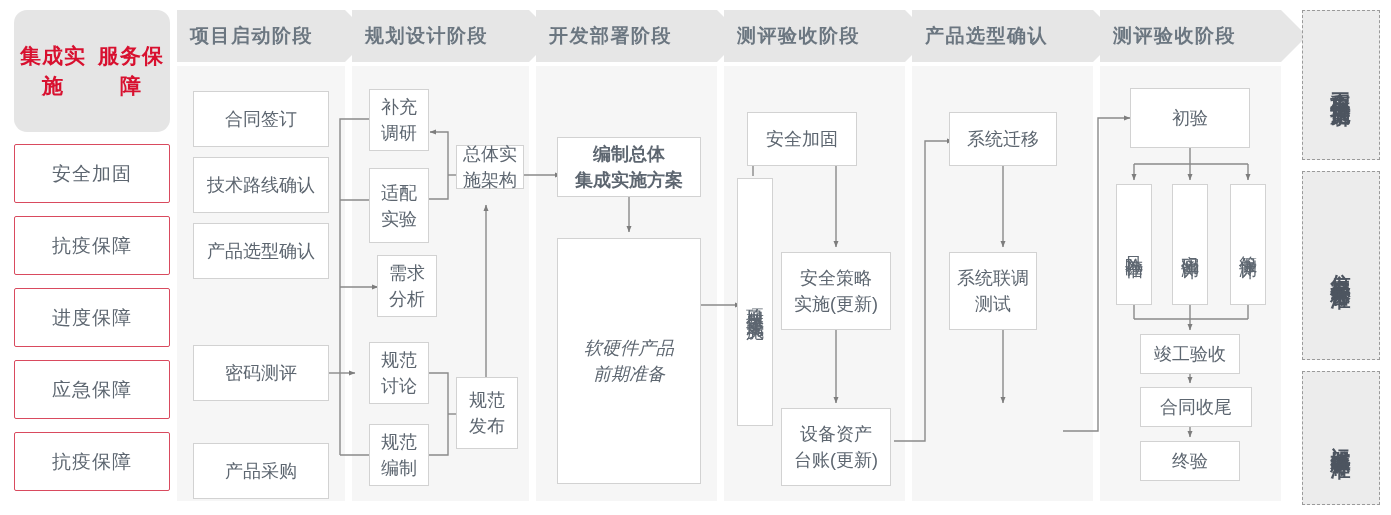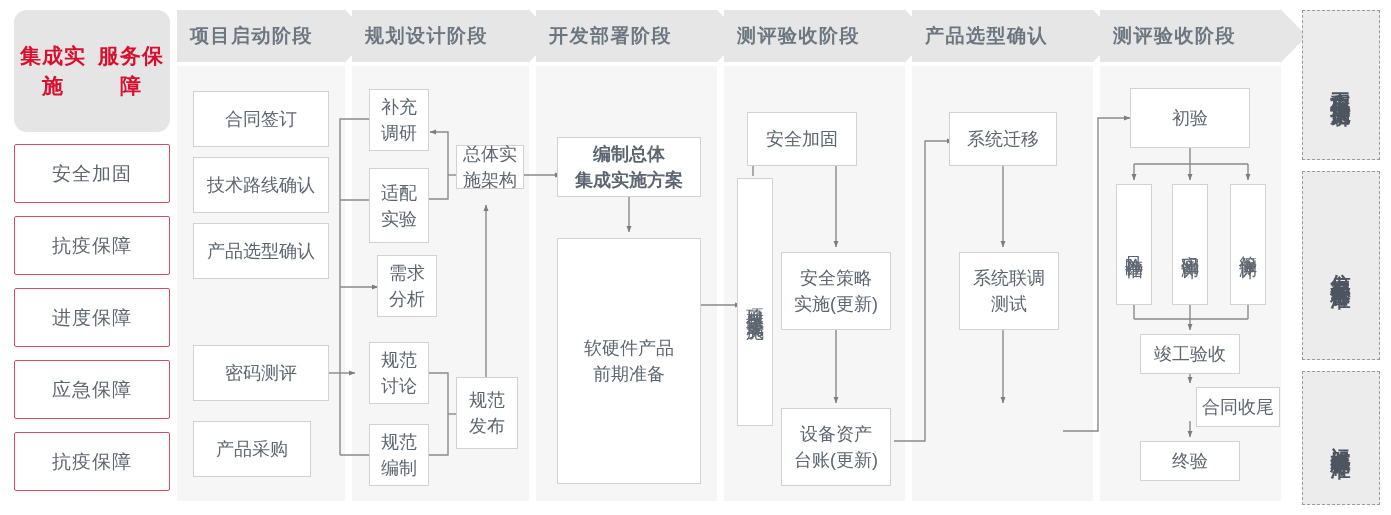--- a/index.html
+++ b/index.html
@@ -220,47 +220,47 @@
       <path d="M1190,368 L1190,383" marker-end="url(#ah)"></path>
 
       <path d="M1190,421 L1190,437" marker-end="url(#ah)"></path>
     </g>
   </svg>
 
   <div class="node" style="left:193px;top:91px;width:136px;height:56px;">合同签订</div>
   <div class="node" style="left:193px;top:157px;width:136px;height:56px;">技术路线确认</div>
   <div class="node" style="left:193px;top:223px;width:136px;height:56px;">产品选型确认</div>
   <div class="node" style="left:193px;top:345px;width:136px;height:56px;">密码测评</div>
-  <div class="node" style="left:193px;top:421px;width:118px;height:56px;">产品采购</div>
+  <div class="node" style="left:193px;top:443px;width:136px;height:56px;">产品采购</div>
 
   <div class="node ml" style="left:369px;top:89px;width:60px;height:62px;">补充<br>调研</div>
   <div class="node ml" style="left:369px;top:168px;width:60px;height:75px;">适配<br>实验</div>
   <div class="node ml" style="left:369px;top:255px;width:60px;height:62px;margin-left:8px;">需求<br>分析</div>
   <div class="node ml" style="left:369px;top:342px;width:60px;height:62px;">规范<br>讨论</div>
   <div class="node ml" style="left:369px;top:424px;width:60px;height:62px;">规范<br>编制</div>
   <div class="node ml" style="left:456px;top:145px;width:68px;height:44px;">总体实<br>施架构</div>
   <div class="node ml" style="left:456px;top:377px;width:62px;height:72px;">规范<br>发布</div>
 
   <div class="node ml" style="left:557px;top:137px;width:144px;height:60px;font-weight:bold;">编制总体<br>集成实施方案</div>
-  <div class="node ml" style="left:557px;top:238px;width:144px;height:246px;">软硬件产品<br>前期准备</div>
+  <div class="node ml" style="left:557px;top:238px;width:144px;height:246px;font-style:italic;">软硬件产品<br>前期准备</div>
 
   <div class="node v" style="left:737px;top:178px;width:36px;height:248px;">项目整体集成实施</div>
   <div class="node" style="left:747px;top:112px;width:110px;height:54px;">安全加固</div>
   <div class="node ml" style="left:781px;top:408px;width:110px;height:78px;">设备资产<br>台账(更新)</div>
   <div class="node ml" style="left:781px;top:252px;width:110px;height:78px;">安全策略<br>实施(更新)</div>
 
   <div class="node" style="left:949px;top:112px;width:108px;height:54px;">系统迁移</div>
-  <div class="node ml" style="left:949px;top:252px;width:100px;height:78px;margin-left:10px;">系统联调<br>测试</div>
+  <div class="node ml" style="left:949px;top:252px;width:88px;height:78px;">系统联调<br>测试</div>
 
   <div class="node" style="left:1130px;top:88px;width:120px;height:60px;">初验</div>
   <div class="node v" style="left:1116px;top:184px;width:36px;height:121px;">风险评估</div>
   <div class="node v" style="left:1172px;top:184px;width:36px;height:121px;">密码测评</div>
   <div class="node v" style="left:1230px;top:184px;width:36px;height:121px;">等保测评</div>
   <div class="node" style="left:1140px;top:334px;width:100px;height:40px;">竣工验收</div>
-  <div class="node" style="left:1196px;top:387px;width:84px;height:40px;">合同收尾</div>
+  <div class="node" style="left:1140px;top:387px;width:112px;height:40px;">合同收尾</div>
   <div class="node" style="left:1140px;top:441px;width:100px;height:40px;">终验</div>
 
   <div id="right-sidebar">
     <div class="std-box" style="top:0px;height:150px;">
       <div class="std-text">工程项目实施指引</div>
     </div>
     <div class="std-box" style="top:161px;height:189px;">
       <div class="std-text">信息安全保密标准</div>
     </div>
     <div class="std-box" style="top:361px;height:134px;">

